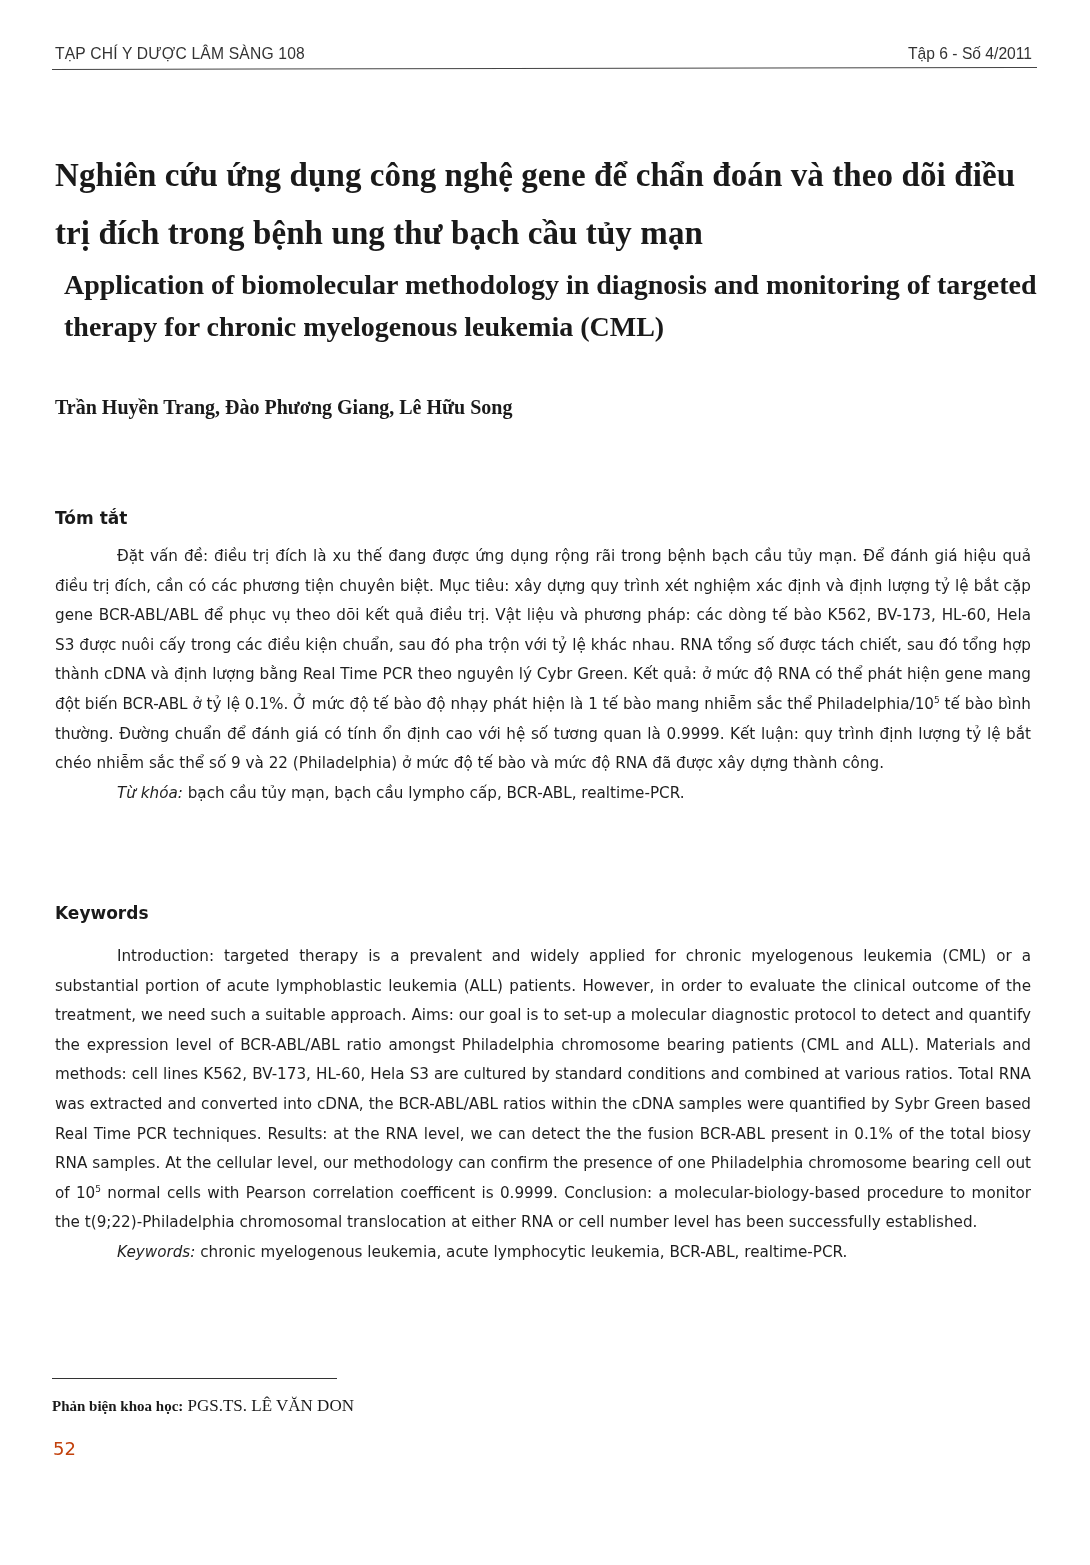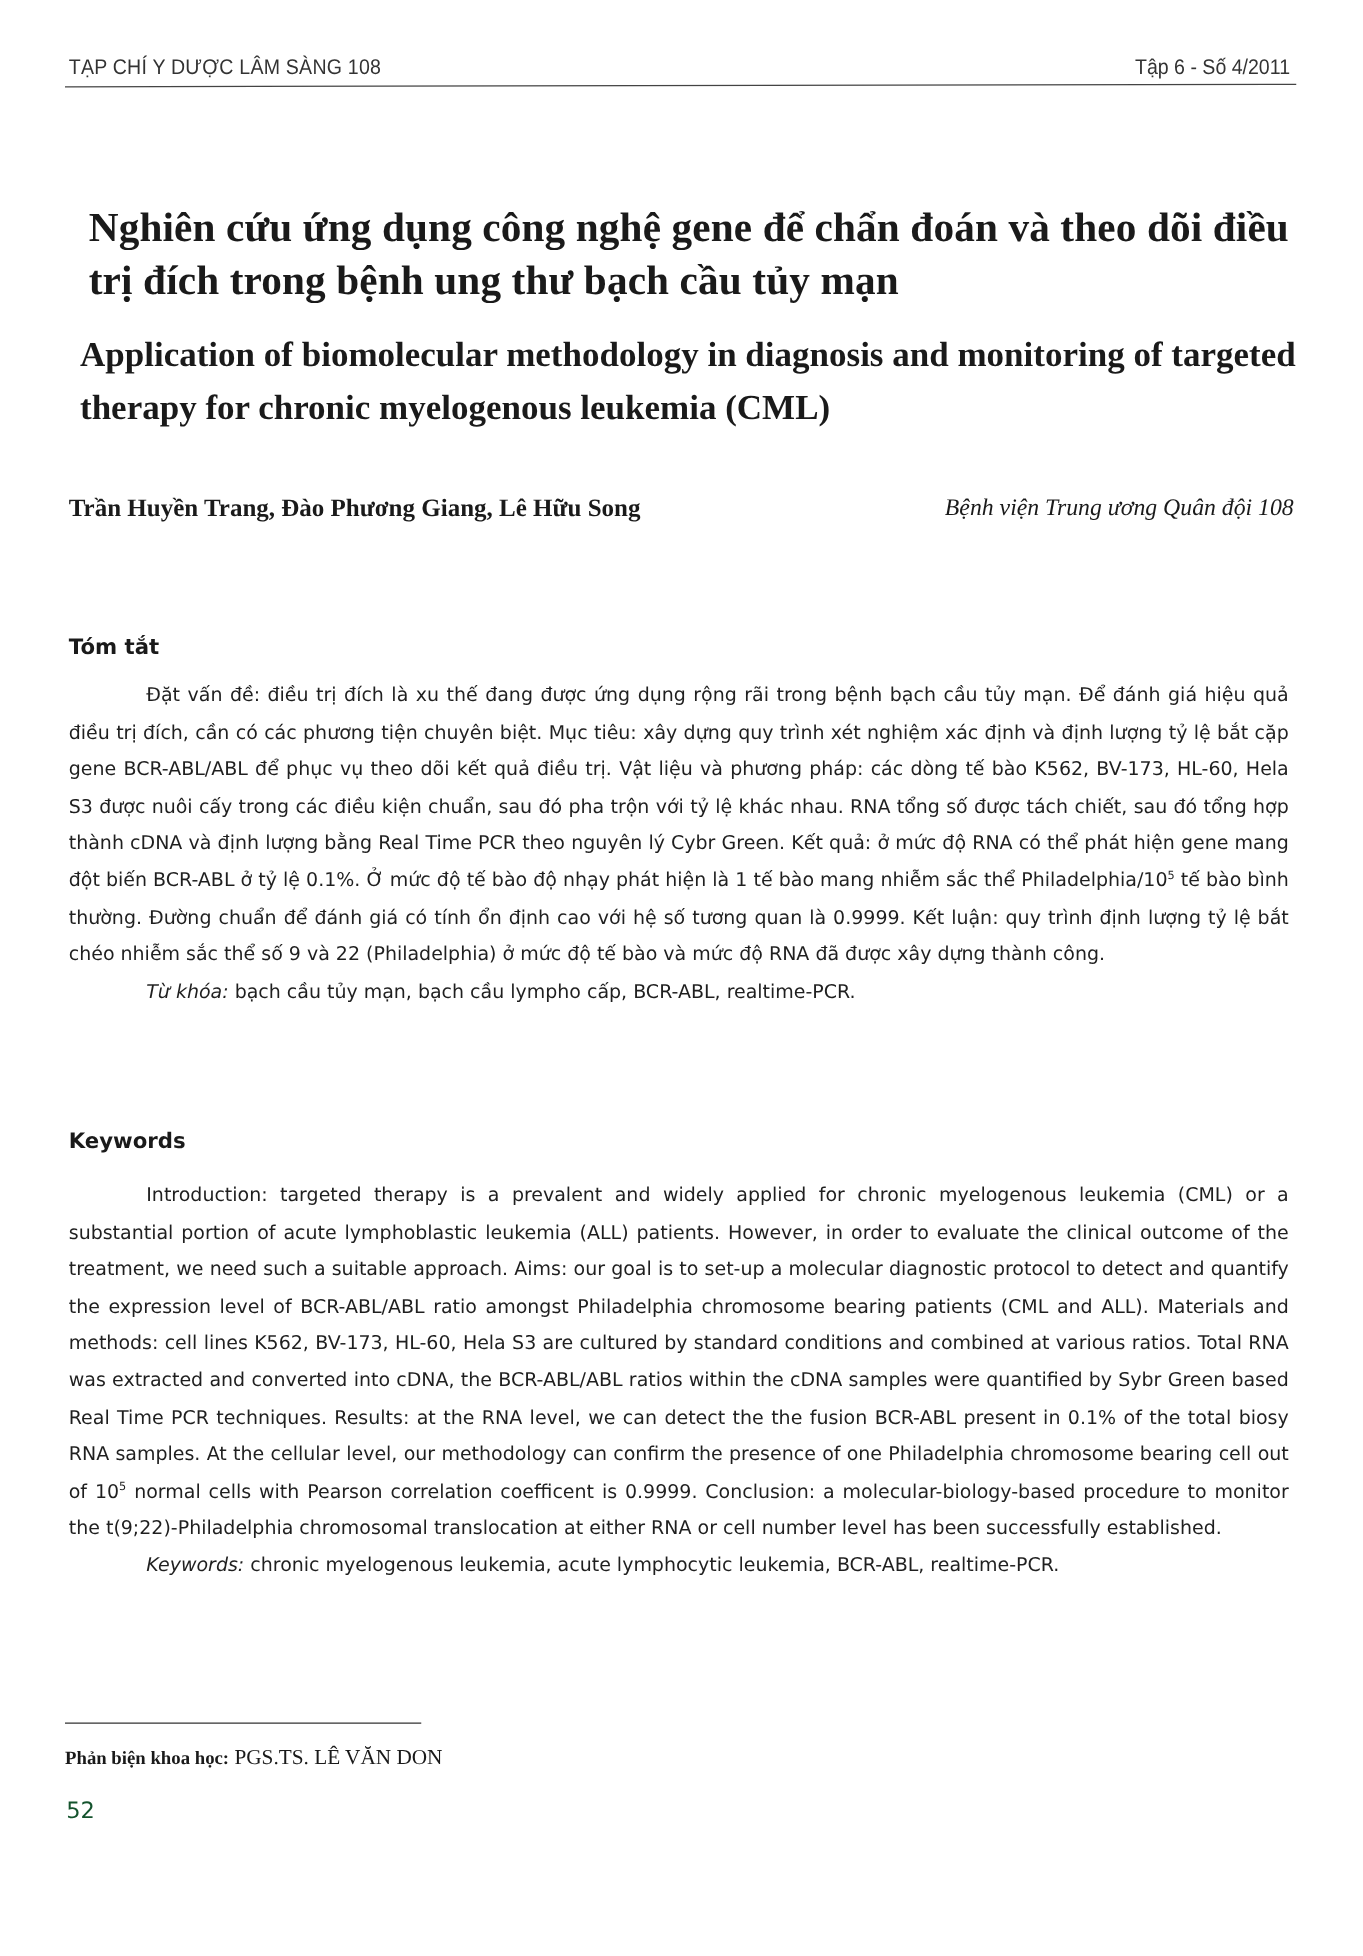--- a/index.html
+++ b/index.html
@@ -56,23 +56,23 @@
     }
     
     .title-vi {
       position: absolute;
       left: 55px;
       top: 146px;
       width: 990px;
       font-family: "Liberation Serif", serif;
       font-weight: bold;
       font-size: 33px;
-      line-height: 42px;
-      color: #1a1a1a;
-      margin: 16px;
+      line-height: 58px;
+      color: #1a1a1a;
+      margin: 0;
       letter-spacing: 0.1px;
     }
     .title-en {
       position: absolute;
       left: 64px;
       top: 264px;
       width: 990px;
       font-family: "Liberation Serif", serif;
       font-weight: bold;
       font-size: 28px;
@@ -157,41 +157,40 @@
     .footnote .fn-label {
       font-weight: bold;
       font-size: 15px;
     }
     .page-number {
       position: absolute;
       left: 53px;
       top: 1438px;
       font-family: "DejaVu Sans", sans-serif;
       font-size: 18px;
-      color: #14532d;
+      color: #c2410c;
     }
   </style>
 </head>
 <body>
 
 <div class="page">
 
   <div class="running-header">
     <span class="rh-left">TẠP CHÍ Y DƯỢC LÂM SÀNG 108</span>
     <span class="rh-right">Tập 6 - Số 4/2011</span>
   </div>
   <div class="rh-rule"></div>
 
   <h1 class="title-vi">Nghiên cứu ứng dụng công nghệ gene để chẩn đoán và theo dõi điều trị đích trong bệnh ung thư bạch cầu tủy mạn</h1>
   <h2 class="title-en">Application of biomolecular methodology in diagnosis and monitoring of targeted therapy for chronic myelogenous leukemia (CML)</h2>
 
   <div class="authors">
     <div>Trần Huyền Trang, Đào Phương Giang, Lê Hữu Song</div>
   </div>
-  <div class="affiliation">Bệnh viện Trung ương Quân đội 108</div>
 
   <h3 class="section-heading" style="top:508px;">Tóm tắt</h3>
   <div class="abstract-body" style="top:542px;">
     <p><span>Đặt vấn đề: điều trị đích là xu thế đang được ứng dụng rộng rãi trong bệnh bạch cầu tủy mạn. Để đánh giá hiệu quả điều trị đích, cần có các phương tiện chuyên biệt. Mục tiêu: xây dựng quy trình xét nghiệm xác định và định lượng tỷ lệ bắt cặp gene BCR-ABL/ABL để phục vụ theo dõi kết quả điều trị. Vật liệu và phương pháp: các dòng tế bào K562, BV-173, HL-60, Hela S3 được nuôi cấy trong các điều kiện chuẩn, sau đó pha trộn với tỷ lệ khác nhau. RNA tổng số được tách chiết, sau đó tổng hợp thành cDNA và định lượng bằng Real Time PCR theo nguyên lý Cybr Green. Kết quả: ở mức độ RNA có thể phát hiện gene mang đột biến BCR-ABL ở tỷ lệ 0.1%. Ở mức độ tế bào độ nhạy phát hiện là 1 tế bào mang nhiễm sắc thể Philadelphia/10</span><sup>5</sup><span> tế bào bình thường. Đường chuẩn để đánh giá có tính ổn định cao với hệ số tương quan là 0.9999. Kết luận: quy trình định lượng tỷ lệ bắt chéo nhiễm sắc thể số 9 và 22 (Philadelphia) ở mức độ tế bào và mức độ RNA đã được xây dựng thành công.</span></p>
     <p class="keywords"><span class="kw-label">Từ khóa:</span><span> bạch cầu tủy mạn, bạch cầu lympho cấp, BCR-ABL, realtime-PCR.</span></p>
   </div>
 
   <h3 class="section-heading" style="top:903px;">Keywords</h3>
   <div class="abstract-body" style="top:942px;">
     <p><span>Introduction: targeted therapy is a prevalent and widely applied for chronic myelogenous leukemia (CML) or a substantial portion of acute lymphoblastic leukemia (ALL) patients. However, in order to evaluate the clinical outcome of the treatment, we need such a suitable approach. Aims: our goal is to set-up a molecular diagnostic protocol to detect and quantify the expression level of BCR-ABL/ABL ratio amongst Philadelphia chromosome bearing patients (CML and ALL). Materials and methods: cell lines K562, BV-173, HL-60, Hela S3 are cultured by standard conditions and combined at various ratios. Total RNA was extracted and converted into cDNA, the BCR-ABL/ABL ratios within the cDNA samples were quantified by Sybr Green based Real Time PCR techniques. Results: at the RNA level, we can detect the the fusion BCR-ABL present in 0.1% of the total biosy RNA samples. At the cellular level, our methodology can confirm the presence of one Philadelphia chromosome bearing cell out of 10</span><sup>5</sup><span> normal cells with Pearson correlation coefficent is 0.9999. Conclusion: a molecular-biology-based procedure to monitor the t(9;22)-Philadelphia chromosomal translocation at either RNA or cell number level has been successfully established.</span></p>

